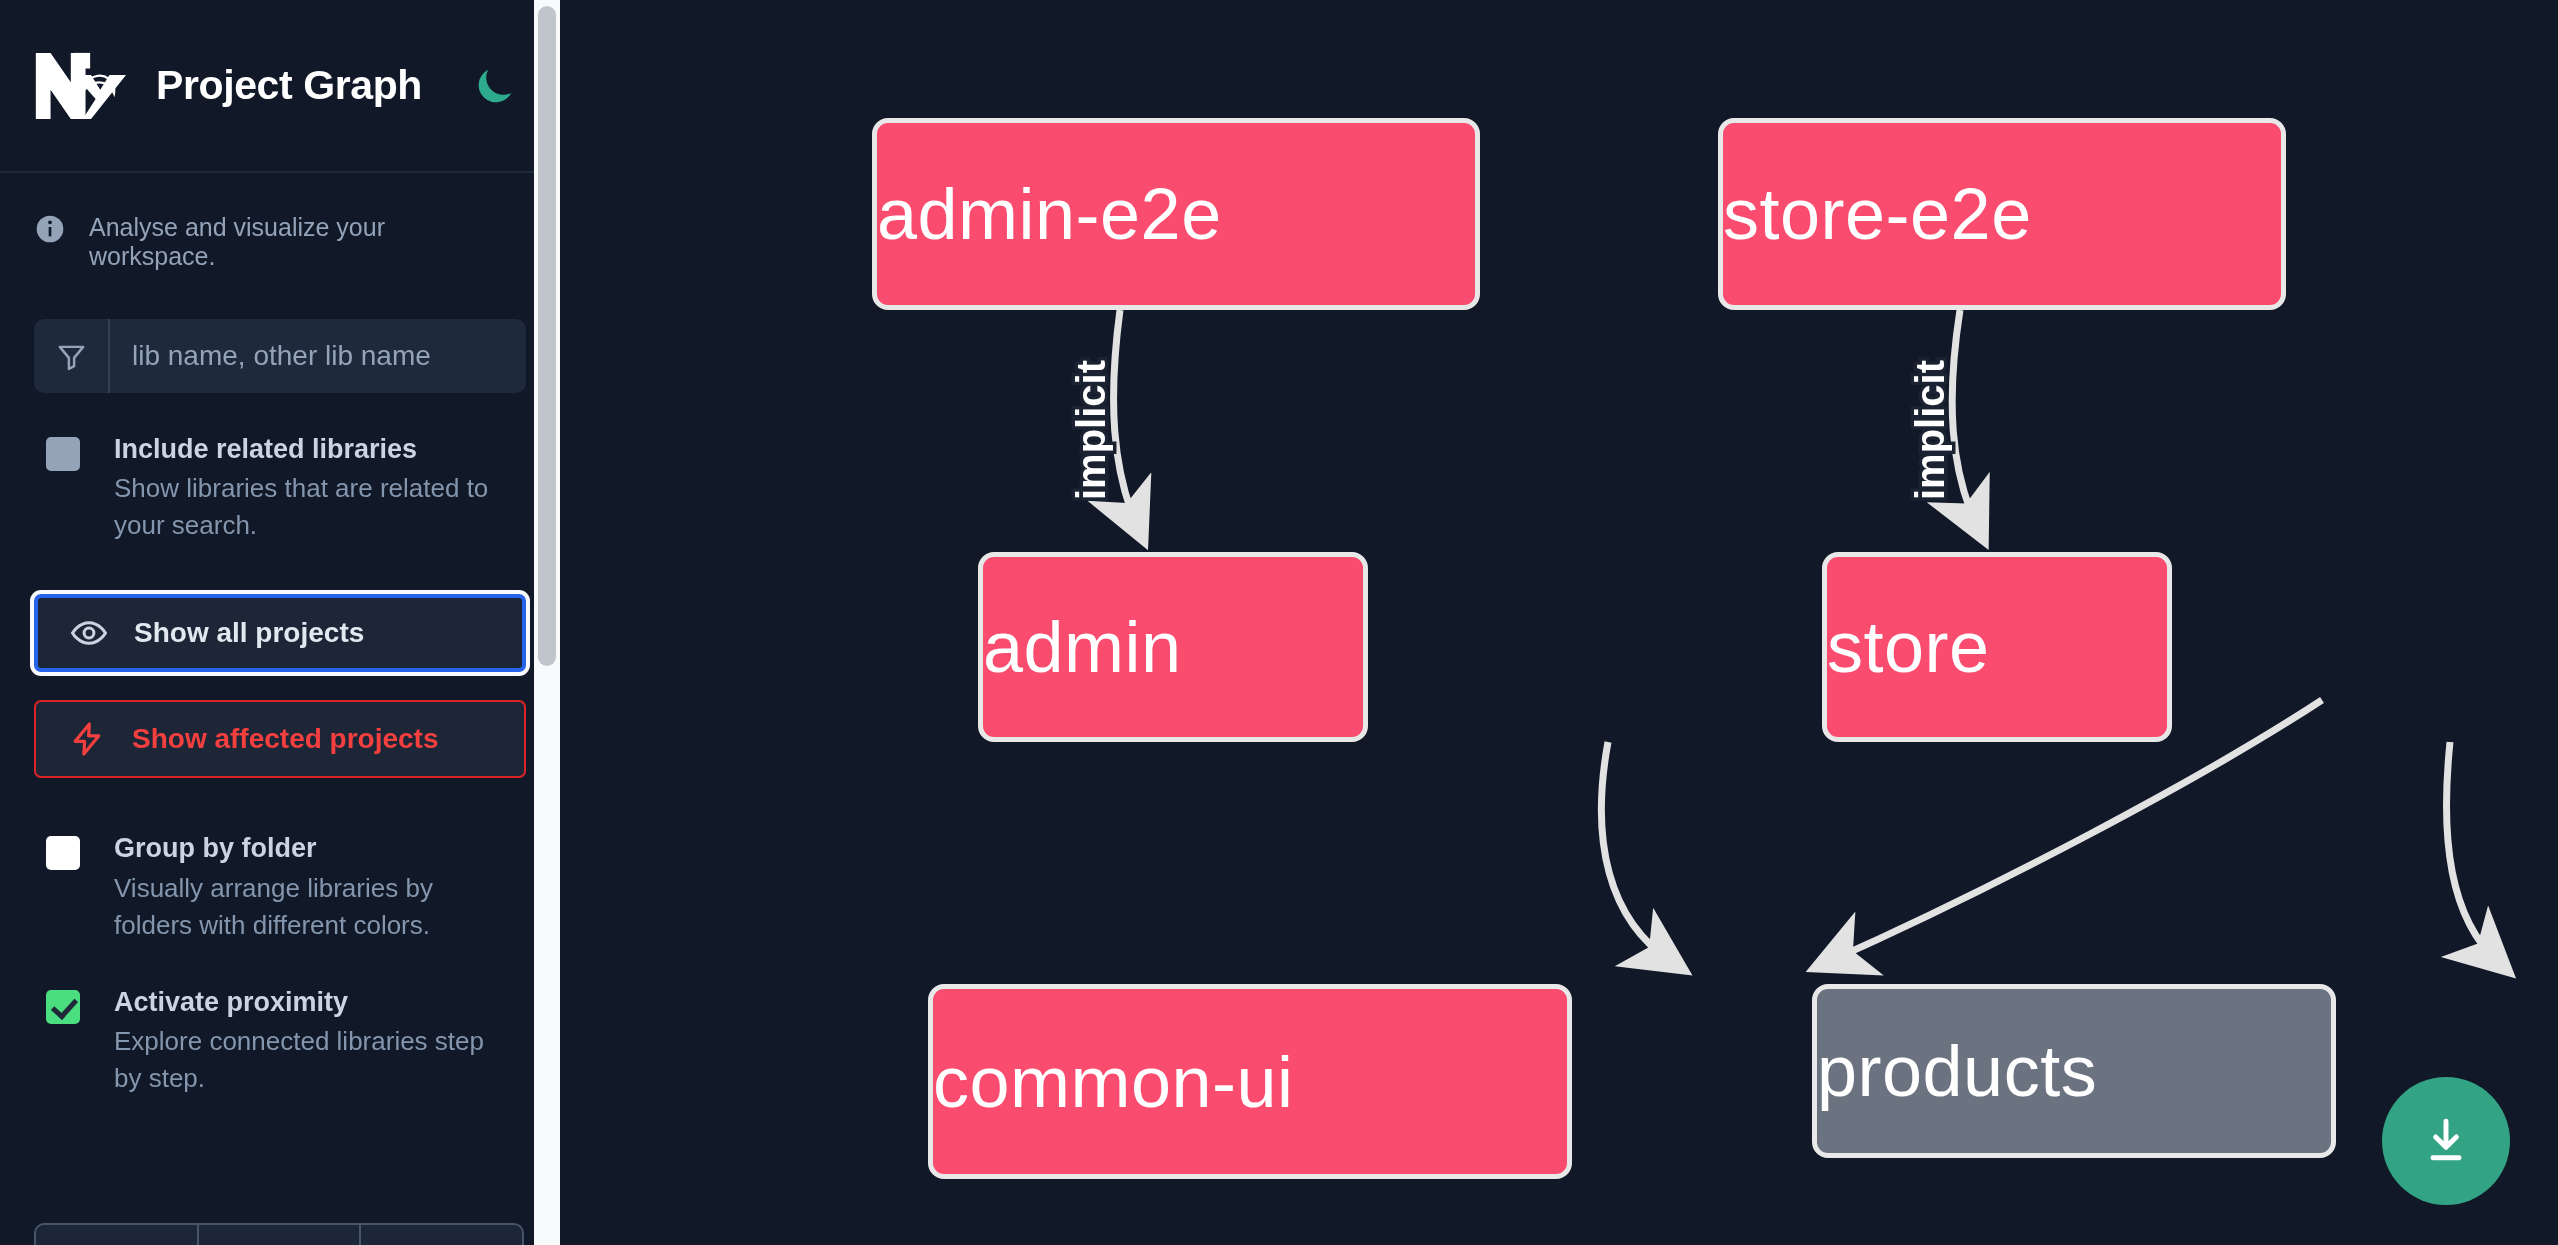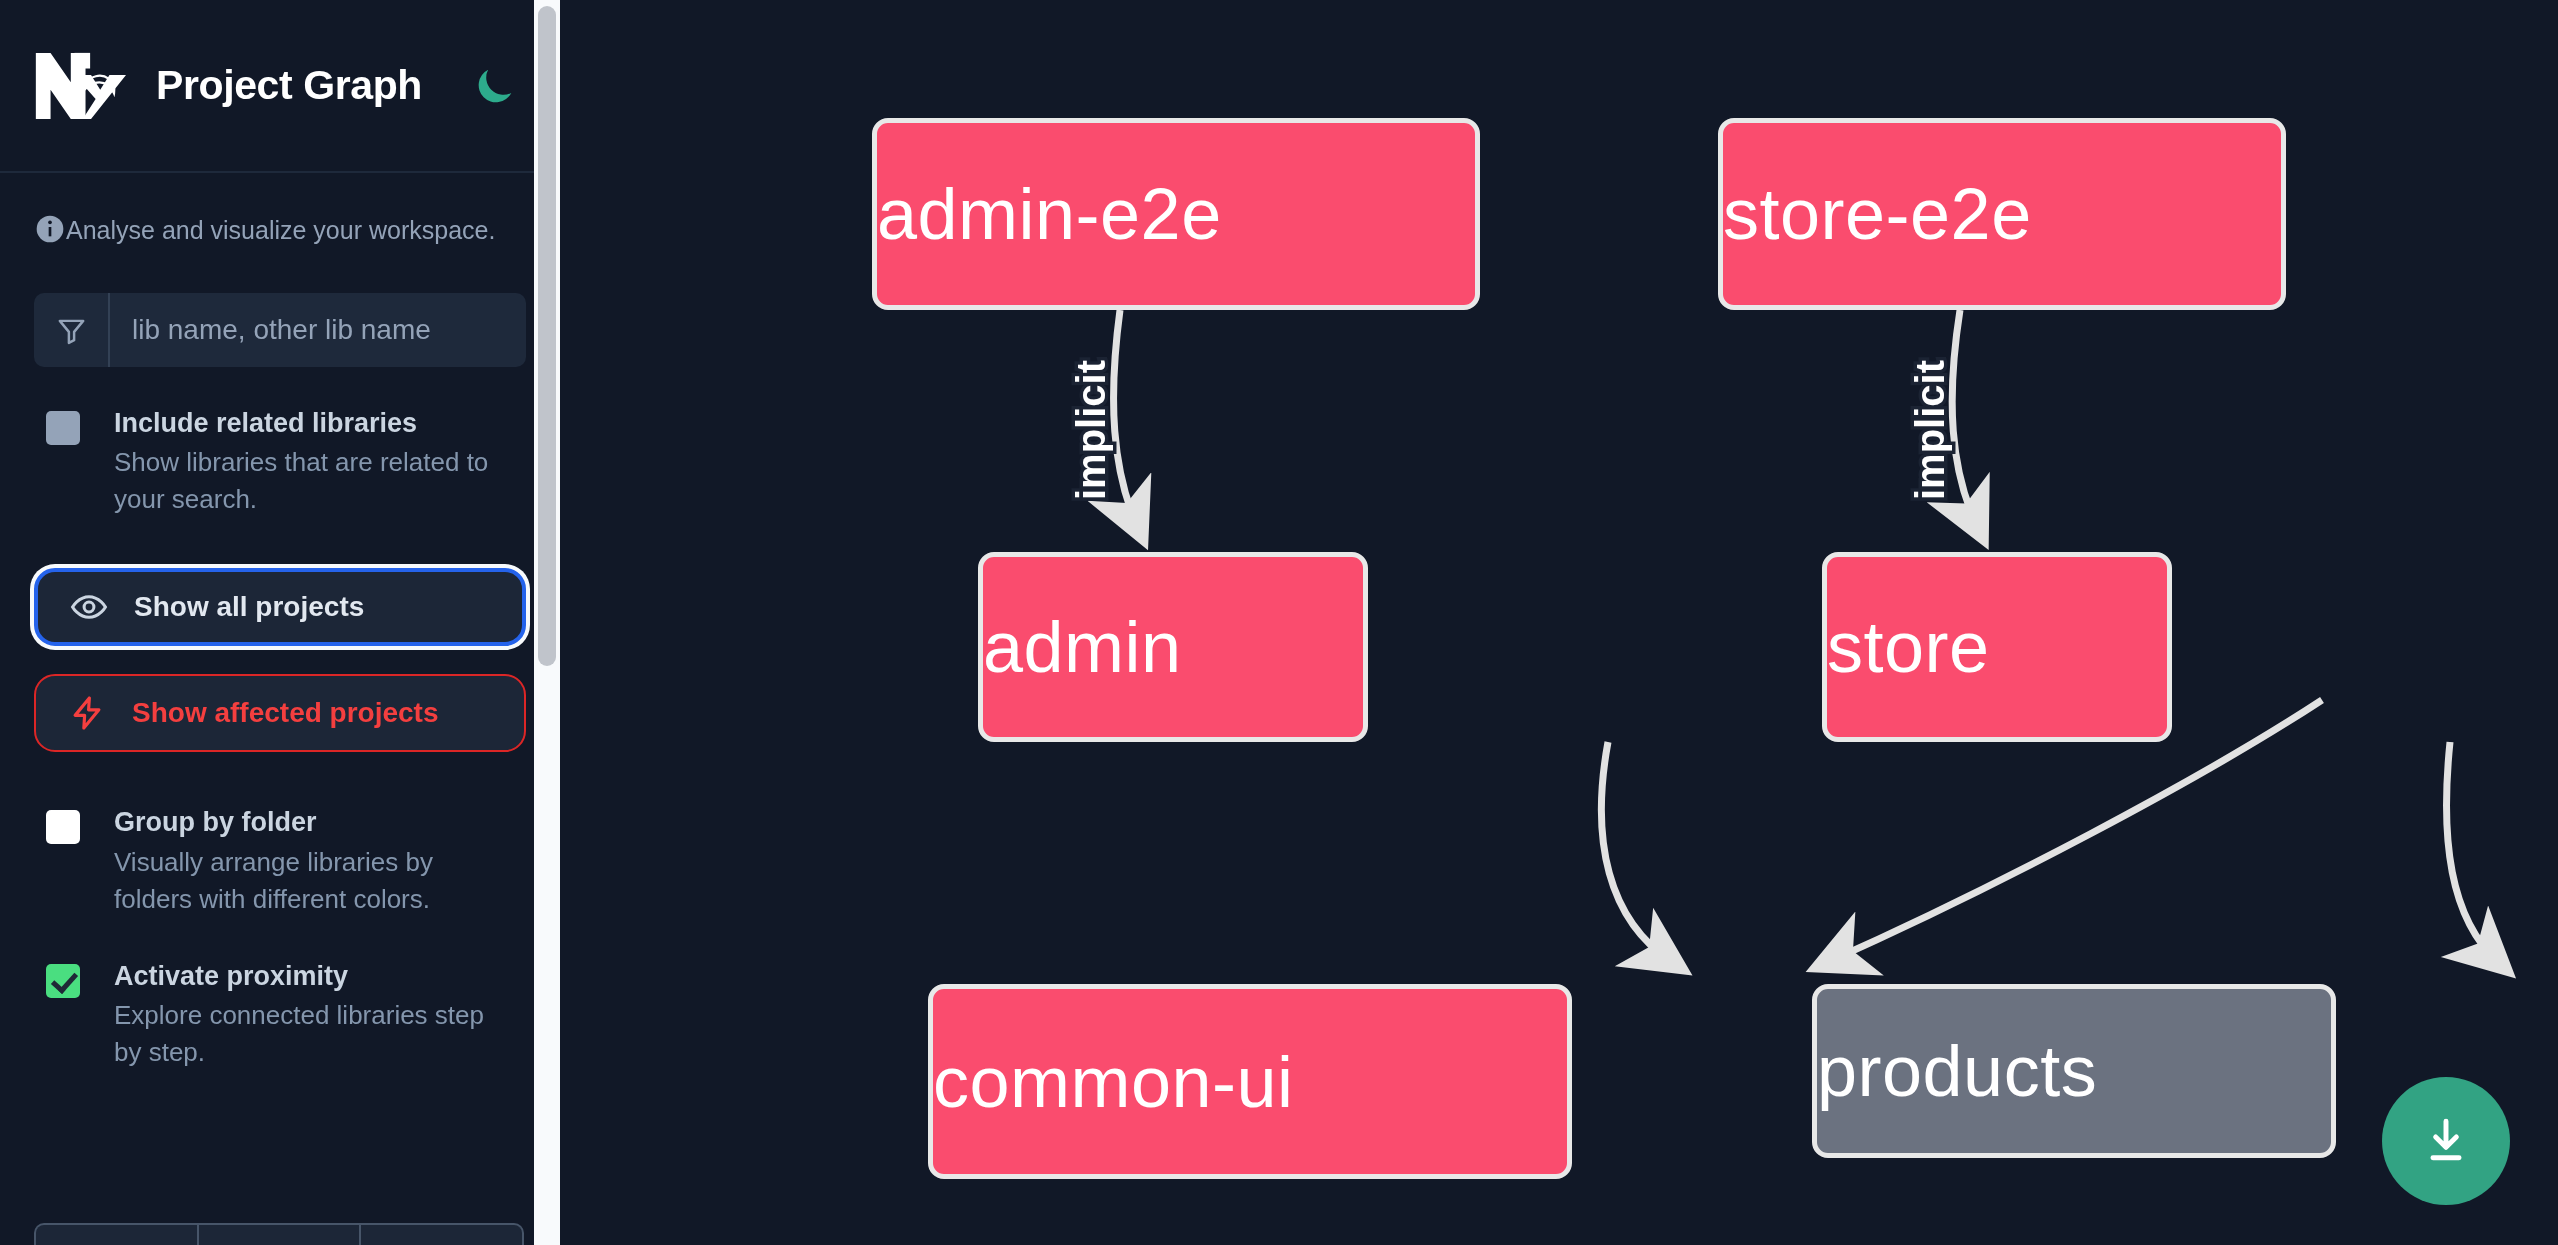--- a/index.html
+++ b/index.html
@@ -27,21 +27,21 @@
     gap: 30px;
   }
   .nx-logo { width: 92px; height: 74px; flex: 0 0 auto; }
   .app-title {
     color: #ffffff; font-size: 41px; font-weight: 700;
     letter-spacing: -0.4px; white-space: nowrap;
   }
   .moon-btn { margin-left: 20px; width: 46px; height: 46px; flex:0 0 auto; cursor: pointer; }
 
   .sb-tagline {
-    display: flex; align-items: flex-end; 
+    display: flex; align-items: flex-start; gap: 23px;
     padding: 40px 52px 0 34px;
   }
   .info-icon { width: 32px; height: 32px; flex: 0 0 auto; }
   .sb-tagline-text { color: #94a3b8; font-size: 25px; }
 
   .search-wrap {
     margin: 48px 34px 0 34px;
     height: 74px;
     background: #1e293b;
     border-radius: 10px;
@@ -81,21 +81,21 @@
     left: 11px; top: 4px; width: 10px; height: 19px;
     border: solid #1f2937; border-width: 0 5px 5px 0;
     transform: rotate(42deg);
   }
   .check-texts { display: flex; flex-direction: column; }
   .check-title { color: #cbd5e1; font-size: 27px; font-weight: 700; line-height: 1.35; }
   .check-desc  { color: #8496ad; font-size: 26px; line-height: 1.42; max-width: 430px; margin-top: 3px; }
 
   .btn-stack { padding: 0 34px; margin-top: 50px; display: flex; flex-direction: column; gap: 28px; }
   .gbtn {
-    height: 78px; border-radius: 21px;
+    height: 78px; border-radius: 7px;
     background: #1c2637;
     display: flex; align-items: center; gap: 26px;
     padding: 0 32px; cursor: pointer;
     border: 2px solid #334155;
   }
   .gbtn .lbl { font-size: 28px; font-weight: 700; color: #e2e8f0; white-space: nowrap; }
   .gbtn.focus {
     border: 4px solid #2563eb;
     box-shadow: 0 0 0 4px #f8fafc;
   }

